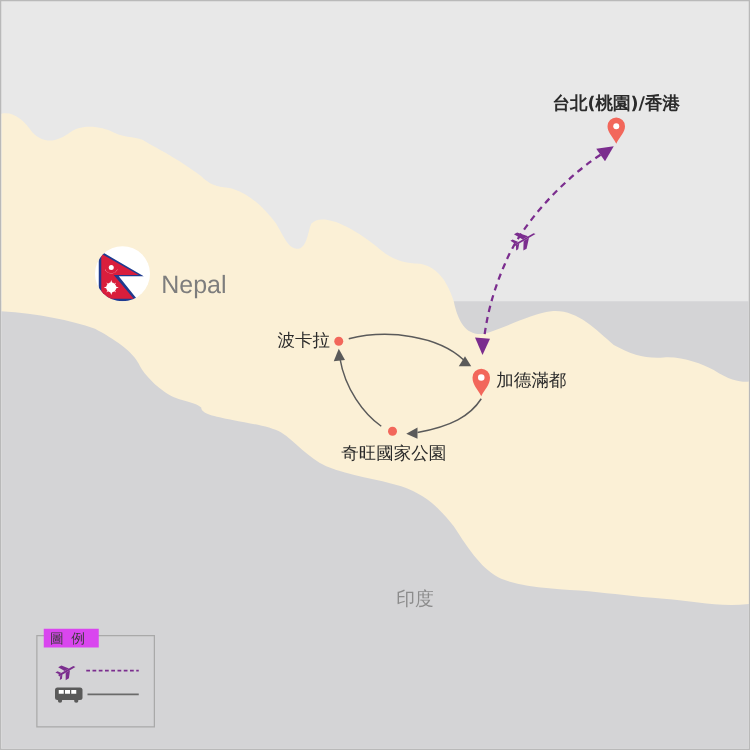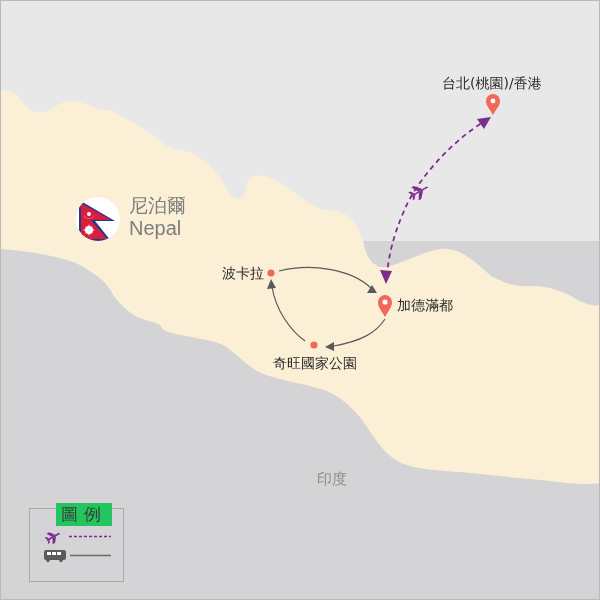--- a/index.html
+++ b/index.html
@@ -3,21 +3,21 @@
 <meta charset="utf-8">
 <style>
   html, body { margin: 0; padding: 0; }
   body { width: 600px; height: 600px; overflow: hidden; background: #e8e8e8; font-family: "DejaVu Sans", sans-serif; }
   .map { position: relative; width: 600px; height: 600px; box-sizing: border-box; border: 1px solid #b9b9b9; overflow: hidden; background: #e8e8e8; }
   svg.base { position: absolute; left: 0; top: 0; }
   .label { position: absolute; white-space: nowrap; color: #2b2b2b; font-size: 14px; line-height: 1; }
   .country-zh { position: absolute; left: 128px; top: 192px; font-size: 19px; color: #7d7d7d; }
   .country-en { position: absolute; left: 128px; top: 216px; font-size: 20px; color: #7d7d7d; font-family: Liberation Sans, sans-serif; }
   .india { position: absolute; left: 276px; top: 469px; font-size: 15px; color: #8c8c8c; margin-left: 40px; }
-  .legend-title { position: absolute; left: 55px; top: 502px; font-size: 17px; color: #3a3a3a; background: #22c55e; padding: 0 5px; letter-spacing: 6px; }
+  .legend-title { position: absolute; left: 34px; top: 502px; font-size: 11px; color: #3a3a3a; background: #d946ef; padding: 0 5px; letter-spacing: 6px; }
 </style>
 </head>
 <body>
 
 <div class="map">
   <svg class="base" width="600" height="600" viewBox="0 0 600 600">
 
     <rect x="0" y="240" width="600" height="360" fill="#d4d4d6"></rect>
 
     <path fill="#fbf0d6" d="M0,90 C10,88 18,95 25,105 C35,115 45,112 55,105 C65,98 80,100 90,105 C100,110 110,108 115,112
@@ -101,23 +101,22 @@
         <rect x="46" y="551" width="4" height="3" fill="#ffffff"></rect>
         <rect x="51" y="551" width="4" height="3" fill="#ffffff"></rect>
         <rect x="56" y="551" width="4" height="3" fill="#ffffff"></rect>
         <circle cx="47" cy="559.5" r="1.7" fill="#5a5a5a"></circle>
         <circle cx="60" cy="559.5" r="1.7" fill="#5a5a5a"></circle>
       </g>
       <line x1="69" y1="554.5" x2="110" y2="554.5" stroke="#6a6a6a" stroke-width="1.3"></line>
     </g>
   </svg>
 
-  <div class="country-zh">尼泊爾</div>
   <div class="country-en">Nepal</div>
   <div class="india">印度</div>
 
-  <div class="label" style="left:441px; top:75px;">台北(桃園)/香港</div>
+  <div class="label" style="left:441px; top:75px;font-weight:bold;">台北(桃園)/香港</div>
   <div class="label" style="left:396px; top:297px;">加德滿都</div>
   <div class="label" style="left:221px; top:265px;">波卡拉</div>
   <div class="label" style="left:272px; top:355px;">奇旺國家公園</div>
 
   <div class="legend-title">圖例</div>
 </div>
 
 </body></html>

